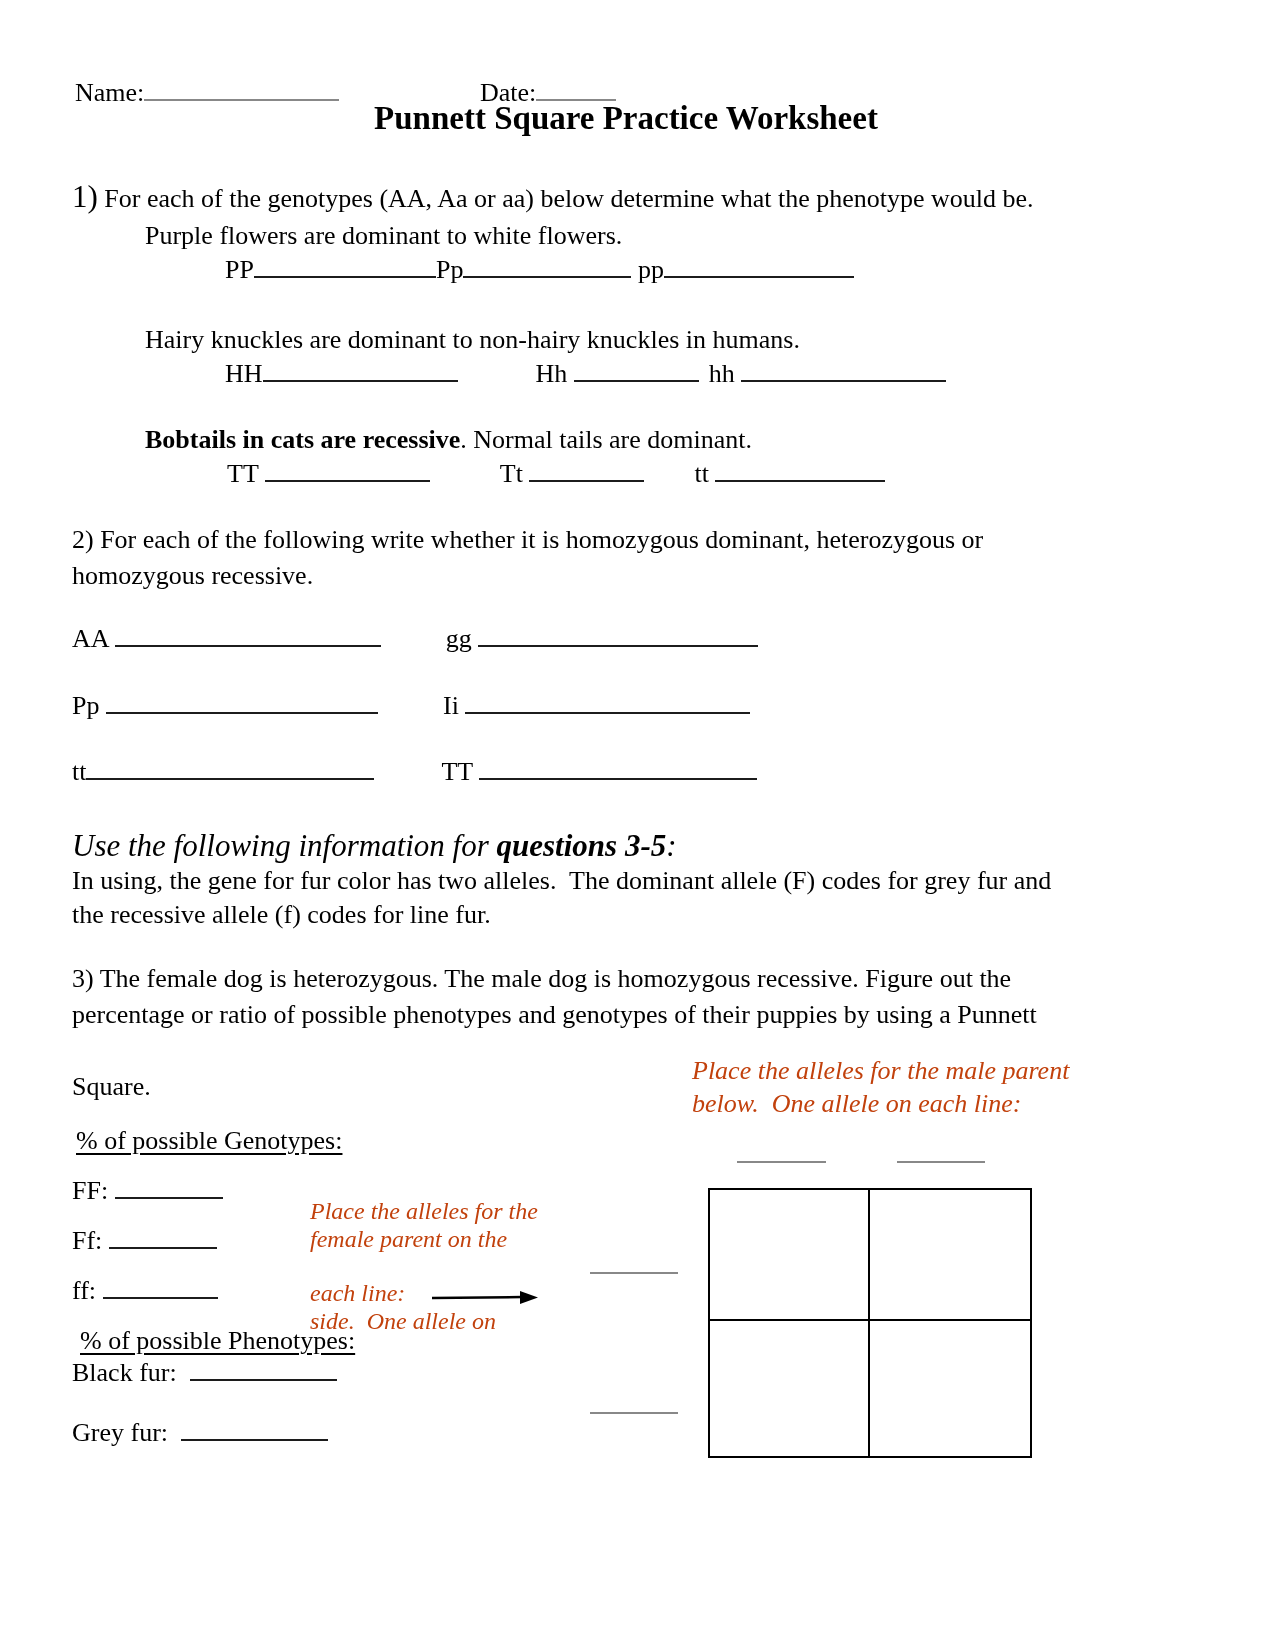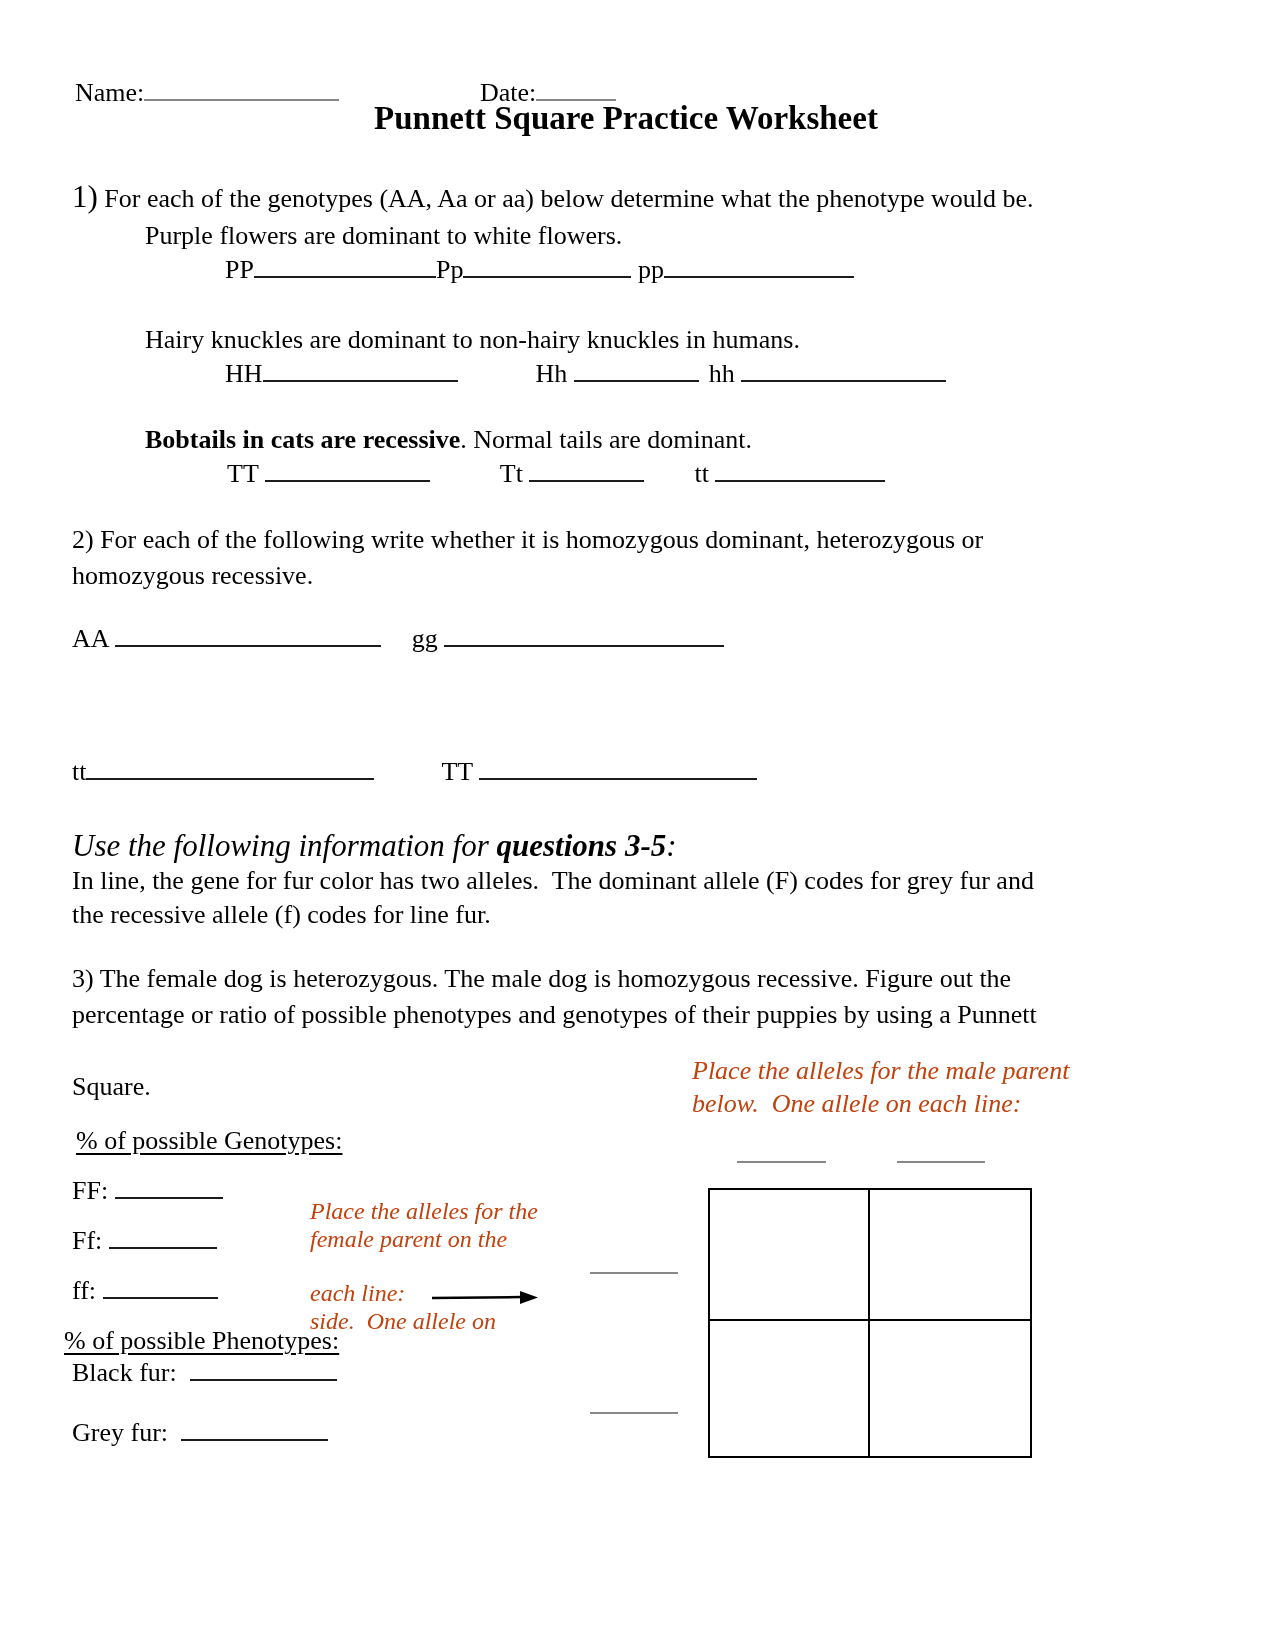--- a/index.html
+++ b/index.html
@@ -51,25 +51,26 @@
 
   <div class="abs row" style="left:145px;top:325px;">Hairy knuckles are dominant to non-hairy knuckles in humans.</div>
   <div class="abs row" style="left:225px;top:359px;"><span>HH</span><span class="blank" style="width:195px;"></span><span style="margin-left:78px;">Hh</span><span> </span><span class="blank" style="width:125px;"></span><span style="margin-left:10px;">hh</span><span> </span><span class="blank" style="width:205px;"></span></div>
 
   <div class="abs row" style="left:145px;top:425px;"><b>Bobtails in cats are recessive</b><span>. Normal tails are dominant.</span></div>
   <div class="abs row" style="left:227px;top:459px;"><span>TT</span><span> </span><span class="blank" style="width:165px;"></span><span style="margin-left:70px;">Tt</span><span> </span><span class="blank" style="width:115px;"></span><span style="margin-left:50px;">tt</span><span> </span><span class="blank" style="width:170px;"></span></div>
 
   <div class="abs row" style="left:72px;top:525px;">2) For each of the following write whether it is homozygous dominant, heterozygous or</div>
   <div class="abs row" style="left:72px;top:561px;">homozygous recessive.</div>
 
-  <div class="abs row" style="left:72px;top:624px;"><span>AA</span><span> </span><span class="blank" style="width:266px;"></span><span style="margin-left:31px;">gg</span><span> </span><span class="blank" style="width:280px;"></span></div>
+  <div class="abs row" style="left:72px;top:624px;"><span>AA</span><span> </span><span class="blank" style="width:266px;"></span><span style="margin-left:65px;">gg</span><span> </span><span class="blank" style="width:280px;"></span></div>
+  <div class="abs row" style="left:72px;top:691px;"><span>Pp</span><span> </span><span class="blank" style="width:272px;"></span><span style="margin-left:65px;">Ii</span><span> </span><span class="blank" style="width:285px;"></span></div>
   <div class="abs row" style="left:72px;top:757px;"><span>tt</span><span class="blank" style="width:288px;"></span><span style="margin-left:67px;">TT</span><span> </span><span class="blank" style="width:278px;"></span></div>
 
   <div class="abs italic-head" style="left:72px;top:828px;"><span>Use the following information for </span><b>questions 3-5</b><span>:</span></div>
-  <div class="abs row" style="left:72px;top:866px;">In line, the gene for fur color has two alleles.  The dominant allele (F) codes for grey fur and</div>
+  <div class="abs row" style="left:72px;top:866px;">In using, the gene for fur color has two alleles.  The dominant allele (F) codes for grey fur and</div>
   <div class="abs row" style="left:72px;top:900px;">the recessive allele (f) codes for line fur.</div>
 
   <div class="abs row" style="left:72px;top:964px;">3) The female dog is heterozygous. The male dog is homozygous recessive. Figure out the</div>
   <div class="abs row" style="left:72px;top:1000px;">percentage or ratio of possible phenotypes and genotypes of their puppies by using a Punnett</div>
   <div class="abs row" style="left:72px;top:1072px;">Square.</div>
 
   <div class="abs note note-male" style="left:692px;top:1056px;">Place the alleles for the male parent</div>
   <div class="abs note note-male" style="left:692px;top:1089px;">below.  One allele on each line:</div>
 
   <div class="abs row" style="left:76px;top:1126px;"><span class="heading-ul">% of possible Genotypes:</span></div>
@@ -82,21 +83,21 @@
   <div class="abs note note-female" style="left:310px;top:1308px;">side.  One allele on</div>
   <div class="abs note note-female" style="left:310px;top:1280px;">each line:</div>
 
   <div class="arrow-line">
     <svg width="110" height="18" viewBox="0 0 110 18">
       <line x1="2" y1="10" x2="92" y2="9" stroke="#000" stroke-width="2.5"></line>
       <polygon points="90,3 108,9.5 90,16" fill="#000"></polygon>
     </svg>
   </div>
 
-  <div class="abs row" style="left:64px;top:1326px;"><span class="heading-ul">% of possible Phenotypes:</span></div>
+  <div class="abs row" style="left:80px;top:1326px;"><span class="heading-ul">% of possible Phenotypes:</span></div>
   <div class="abs row" style="left:72px;top:1358px;"><span>Black fur:</span><span>  </span><span class="blank" style="width:147px;"></span></div>
   <div class="abs row" style="left:72px;top:1418px;"><span>Grey fur:</span><span>  </span><span class="blank" style="width:147px;"></span></div>
 
   <div class="absblank" style="left:737px;top:1161px;width:89px;"></div>
   <div class="absblank" style="left:897px;top:1161px;width:88px;"></div>
   <div class="absblank" style="left:590px;top:1272px;width:88px;"></div>
   <div class="absblank" style="left:590px;top:1412px;width:88px;"></div>
 
   <div class="psquare">
     <div class="pcell"></div>

